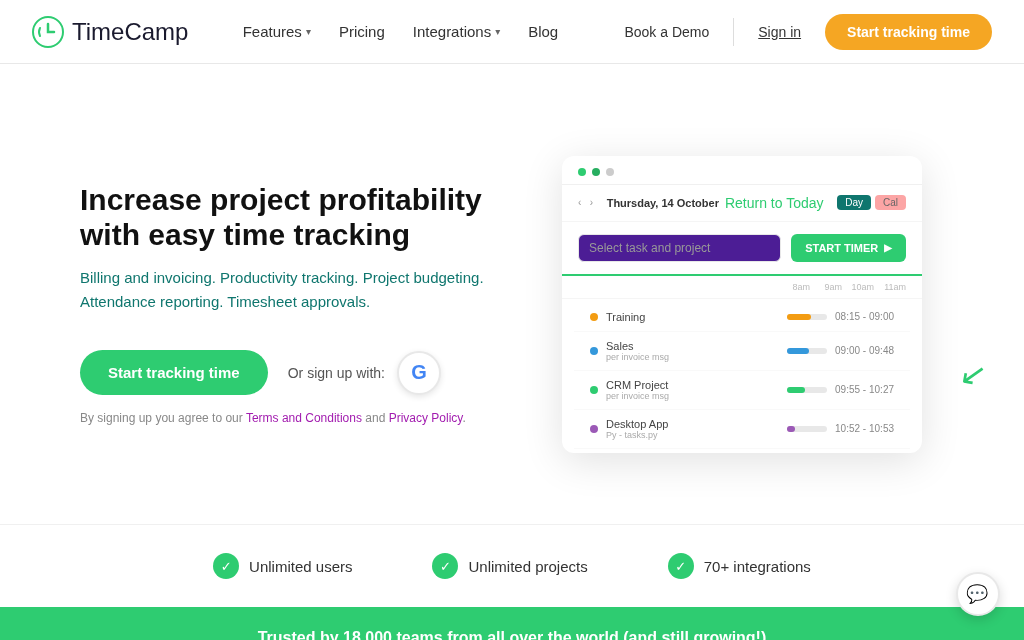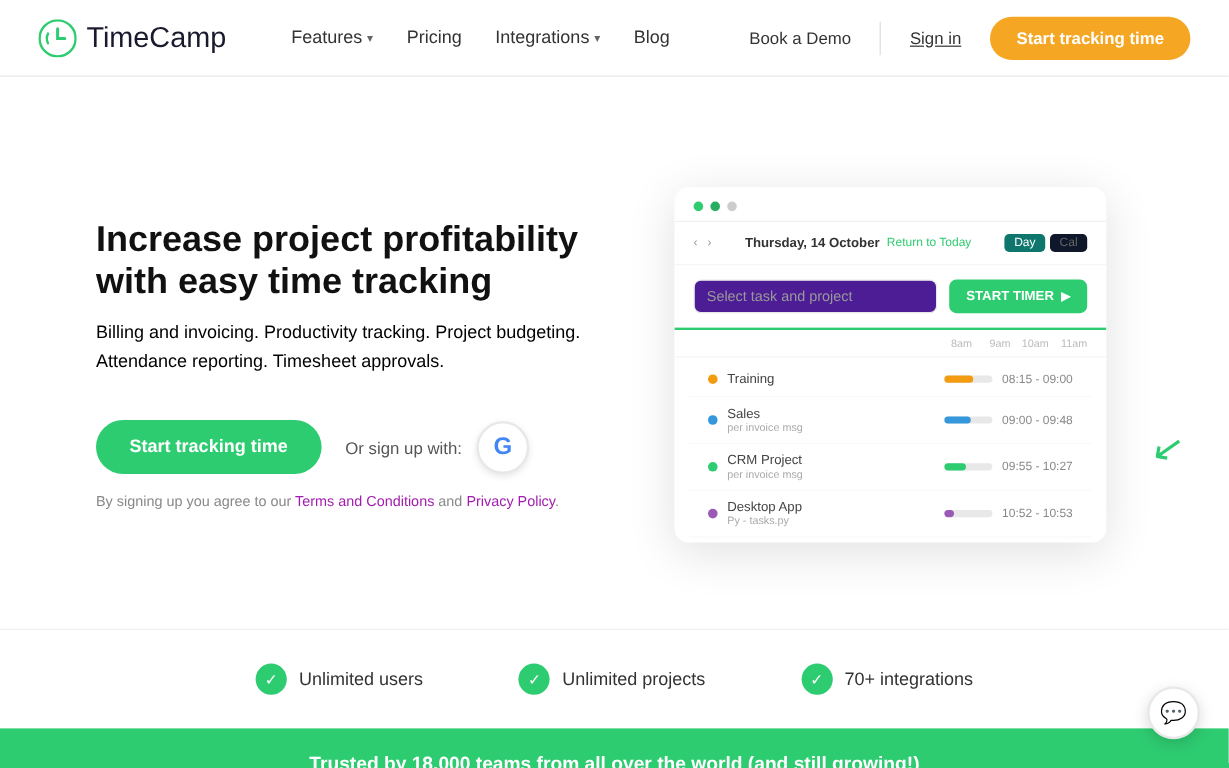--- a/index.html
+++ b/index.html
@@ -32,21 +32,21 @@
     }
 
     
     .hero {
       display: flex; align-items: center; justify-content: space-between;
       padding: 60px 80px 40px 80px; min-height: 460px; position: relative;
       overflow: hidden;
     }
     .hero-left { max-width: 420px; flex-shrink: 0; }
     .hero-title { font-size: 30px; font-weight: 800; line-height: 1.15; color: #111; margin-bottom: 14px; }
-    .hero-subtitle { font-size: 15px; color: #000000; line-height: 1.6; margin-bottom: 36px; }
+    .hero-subtitle { font-size: 15px; color: #0f766e; line-height: 1.6; margin-bottom: 36px; }
     .hero-actions { display: flex; align-items: center; gap: 20px; margin-bottom: 16px; }
     .btn-cta {
       background: #2ecc71; color: #fff; border: none; border-radius: 28px;
       padding: 14px 28px; font-size: 15px; font-weight: 600; cursor: pointer;
       white-space: nowrap;
     }
     .signup-with { display: flex; align-items: center; gap: 12px; font-size: 14px; color: #555; }
     .google-btn {
       width: 44px; height: 44px; border-radius: 50%; background: #fff;
       border: 2px solid #e8e8e8; display: flex; align-items: center; justify-content: center;
@@ -73,25 +73,25 @@
     .dot { width: 8px; height: 8px; border-radius: 50%; }
     .dot-teal { background: #2ecc71; }
     .dot-green { background: #27ae60; }
     .preview-header {
       display: flex; align-items: center; justify-content: space-between;
       padding: 10px 16px; font-size: 11px; color: #666;
       border-bottom: 1px solid #f5f5f5;
     }
     .preview-nav-arrows { display: flex; gap: 4px; font-size: 10px; color: #999; }
     .preview-date { font-weight: 600; color: #333; font-size: 11px; }
-    .preview-date-link { color: #2ecc71; font-size: 10px; cursor: pointer; }
+    .preview-date-link { color: #2ecc71; font-size: 14px; cursor: pointer; }
     .preview-view-btns { display: flex; gap: 4px; }
     .preview-view-btn {
       padding: 2px 8px; border-radius: 4px; font-size: 10px;
-      background: #0f172a; color: #666; cursor: pointer;
+      background: #fca5a5; color: #666; cursor: pointer;
     }
     .preview-view-btn.active { background: #0f766e; color: #fff; }
     .preview-start-area {
       display: flex; align-items: center; padding: 12px 16px; gap: 10px;
       border-bottom: 2px solid #2ecc71;
     }
     .preview-task-input {
       flex: 1; font-size: 12px; color: #999; padding: 6px 10px;
       border: 1px solid #e8e8e8; border-radius: 6px; background: #4c1d95;
     }

